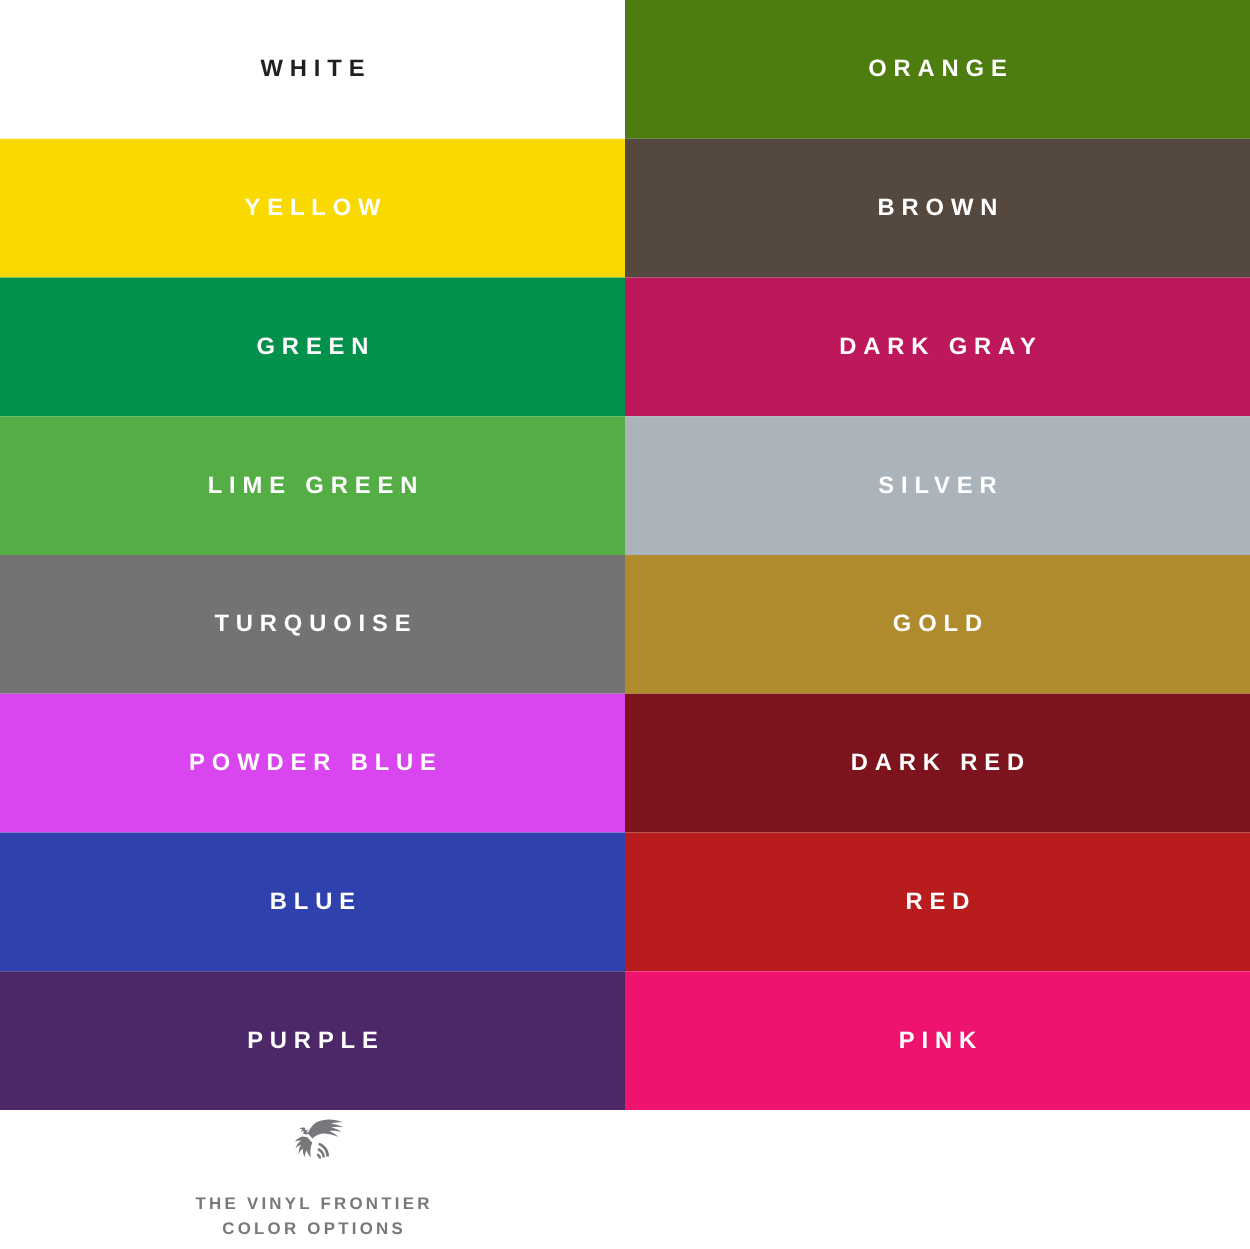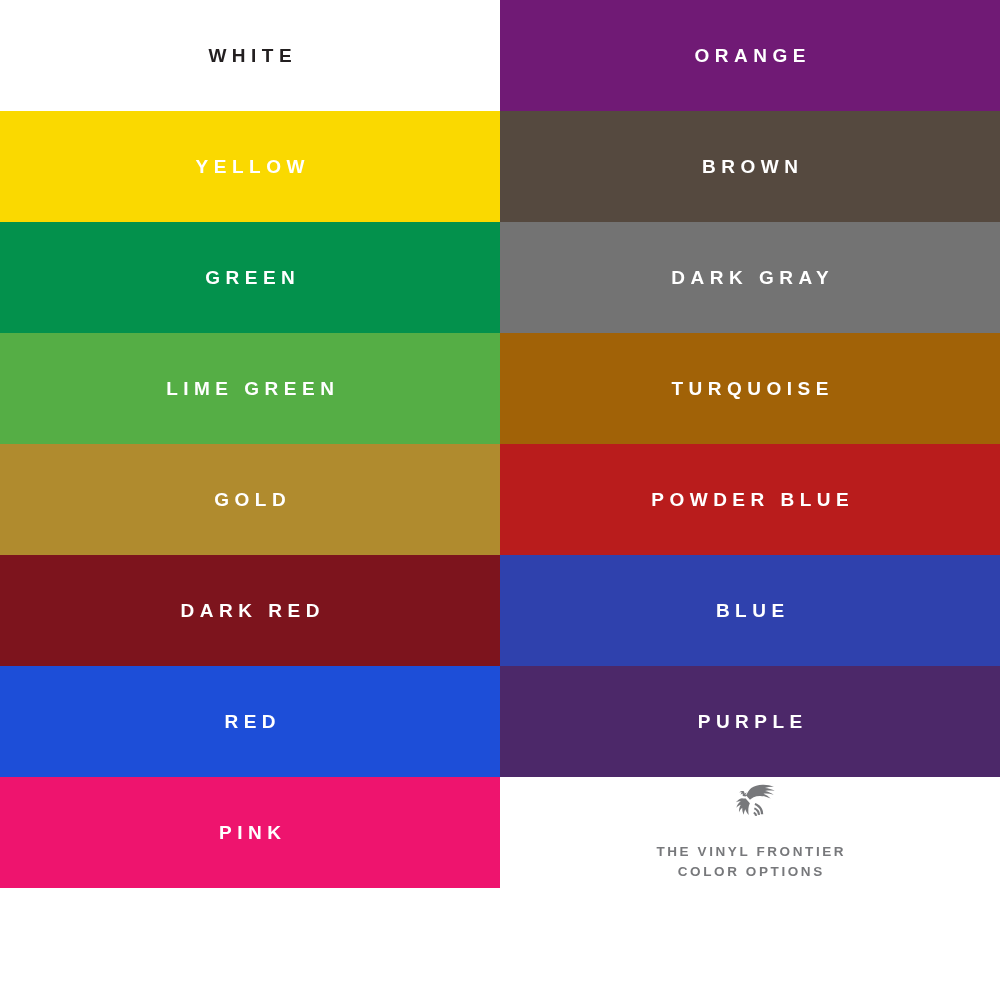--- a/index.html
+++ b/index.html
@@ -79,67 +79,70 @@
 </head>
 <body>
 
 <div id="swatch-page">
   <div class="swatch-grid">
 
     <div class="swatch dark-text" style="background-color: rgb(255, 255, 255);">
       <span class="swatch-label">WHITE</span>
     </div>
 
-    <div class="swatch light-text" style="background-color: #701a75;">
+    <div class="swatch light-text" style="background-color: #4d7c0f;">
       <span class="swatch-label">ORANGE</span>
     </div>
 
 
     <div class="swatch light-text" style="background-color: rgb(250, 217, 0); text-align: center;">
       <span class="swatch-label">YELLOW</span>
     </div>
 
     <div class="swatch light-text" style="background-color: rgb(85, 73, 63);">
       <span class="swatch-label">BROWN</span>
     </div>
 
     <div class="swatch light-text" style="background-color: rgb(3, 145, 76);">
       <span class="swatch-label">GREEN</span>
     </div>
 
-    <div class="swatch light-text" style="background-color: #737373;">
+    <div class="swatch light-text" style="background-color: #be185d;">
       <span class="swatch-label">DARK GRAY</span>
     </div>
 
     <div class="swatch light-text" style="background-color: rgb(85, 174, 69);">
       <span class="swatch-label">LIME GREEN</span>
     </div>
 
+    <div class="swatch light-text" style="background-color: rgb(170, 180, 186);">
+      <span class="swatch-label">SILVER</span>
+    </div>
 
-    <div class="swatch light-text" style="background-color: #a16207;">
+    <div class="swatch light-text" style="background-color: #737373;">
       <span class="swatch-label">TURQUOISE</span>
     </div>
 
     <div class="swatch light-text" style="background-color: rgb(176, 139, 46);">
       <span class="swatch-label">GOLD</span>
     </div>
 
-    <div class="swatch light-text" style="background-color: #b91c1c;">
+    <div class="swatch light-text" style="background-color: #d946ef;">
       <span class="swatch-label">POWDER BLUE</span>
     </div>
 
     <div class="swatch light-text" style="background-color: rgb(125, 20, 29);">
       <span class="swatch-label">DARK RED</span>
     </div>
 
     <div class="swatch light-text" style="background-color: rgb(47, 65, 173);">
       <span class="swatch-label">BLUE</span>
     </div>
 
-    <div class="swatch light-text" style="background-color: #1d4ed8;">
+    <div class="swatch light-text" style="background-color: #b91c1c;">
       <span class="swatch-label">RED</span>
     </div>
 
     <div class="swatch light-text" style="background-color: rgb(76, 40, 105);">
       <span class="swatch-label">PURPLE</span>
     </div>
 
     <div class="swatch light-text" style="background-color: rgb(238, 20, 110);">
       <span class="swatch-label">PINK</span>
     </div>

